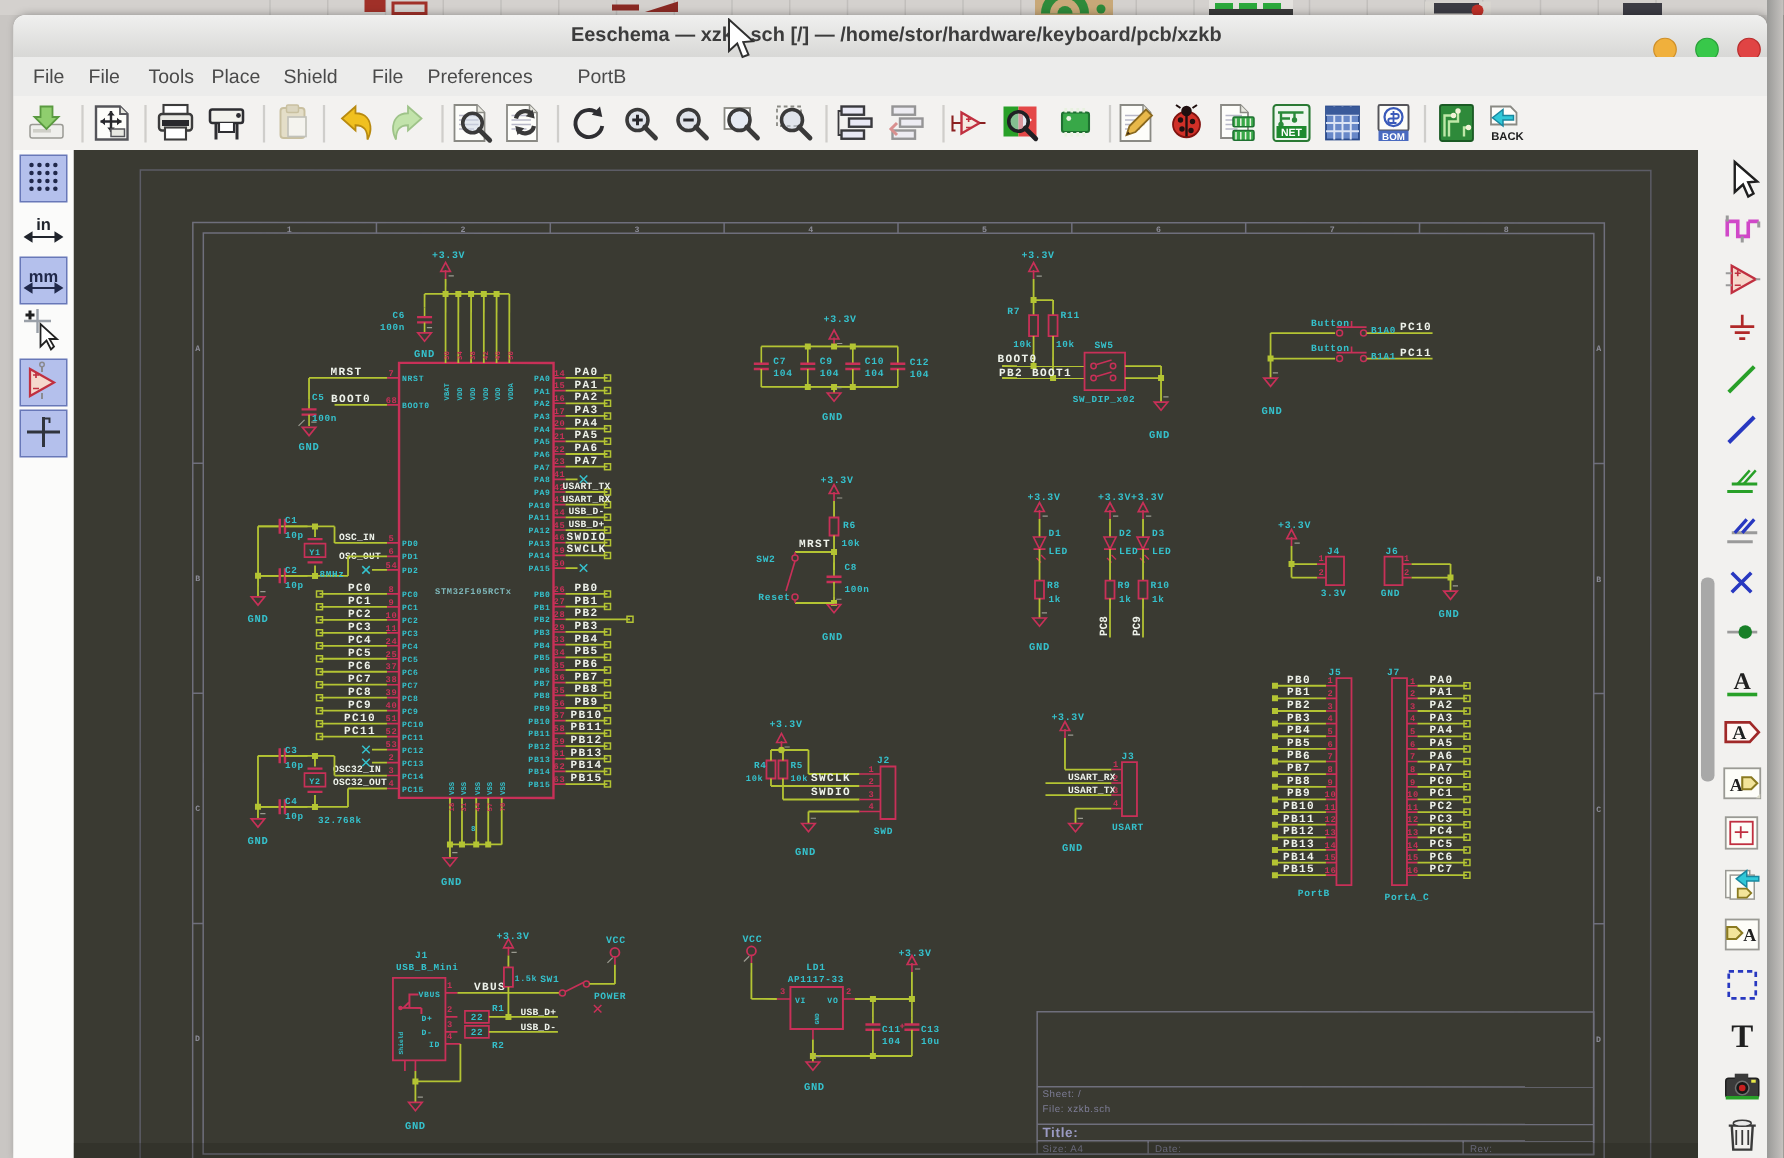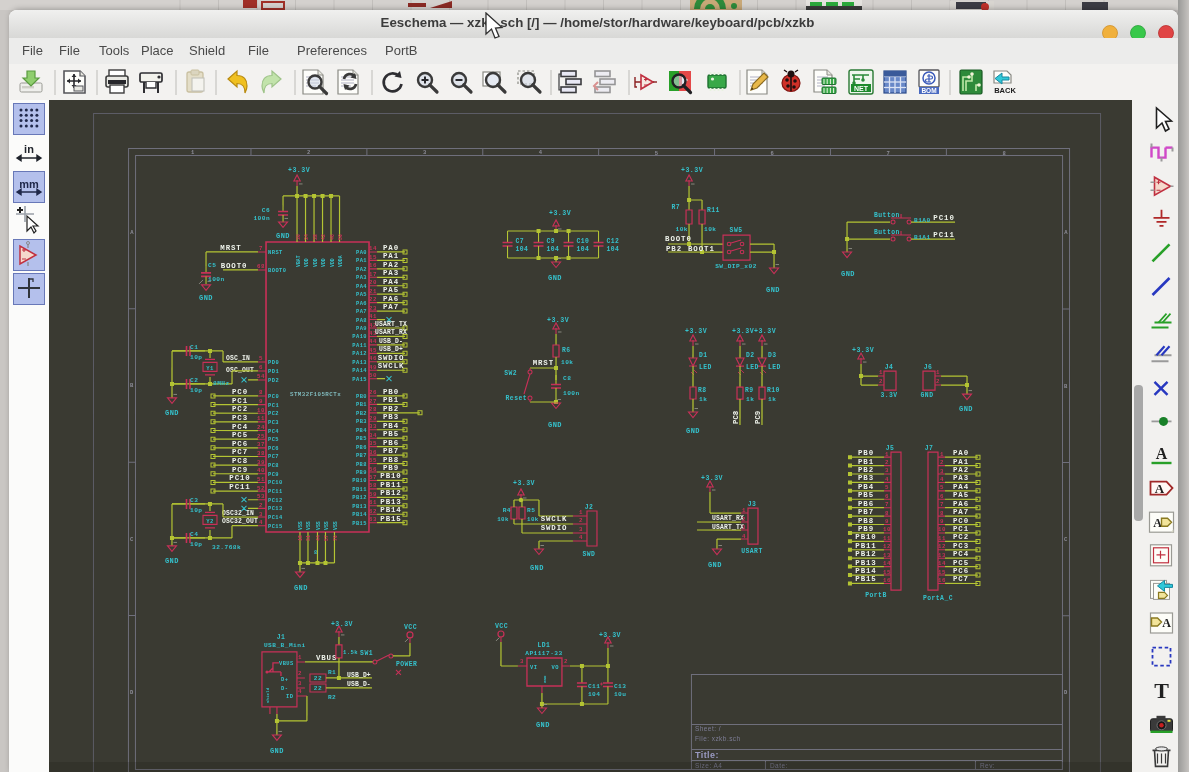--- a/index.html
+++ b/index.html
@@ -68,21 +68,21 @@
 <circle cx="46" cy="13" r="7.5" fill="#38c84a" stroke="#28a038" stroke-width="0.8"></circle>
 <circle cx="74" cy="13" r="7.5" fill="#e04444" stroke="#b82c2c" stroke-width="0.8"></circle>
 </svg>
 <div id="menubar">
       <span style="left:13px">File</span>
       <span style="left:50px">File</span>
       <span style="left:90px">Tools</span>
       <span style="left:132px">Place</span>
       <span style="left:180px">Shield</span>
       <span style="left:239px">File</span>
-      <span style="left:288px">Preferences</span>
+      <span style="left:276px">Preferences</span>
       <span style="left:376px">PortB</span>
     </div>
 <div id="toolbar"></div>
 <div id="mainrow"></div>
 </div>
 <svg width="1189" height="40" viewBox="0 62 1189 40" style="position:absolute;left:0;top:62px">
     <line x1="55" y1="70" x2="55" y2="95" stroke="#cfcecb" stroke-width="1.5"></line>
     <line x1="97" y1="70" x2="97" y2="95" stroke="#cfcecb" stroke-width="1.5"></line>
     <line x1="176" y1="70" x2="176" y2="95" stroke="#cfcecb" stroke-width="1.5"></line>
     <line x1="216" y1="70" x2="216" y2="95" stroke="#cfcecb" stroke-width="1.5"></line>

